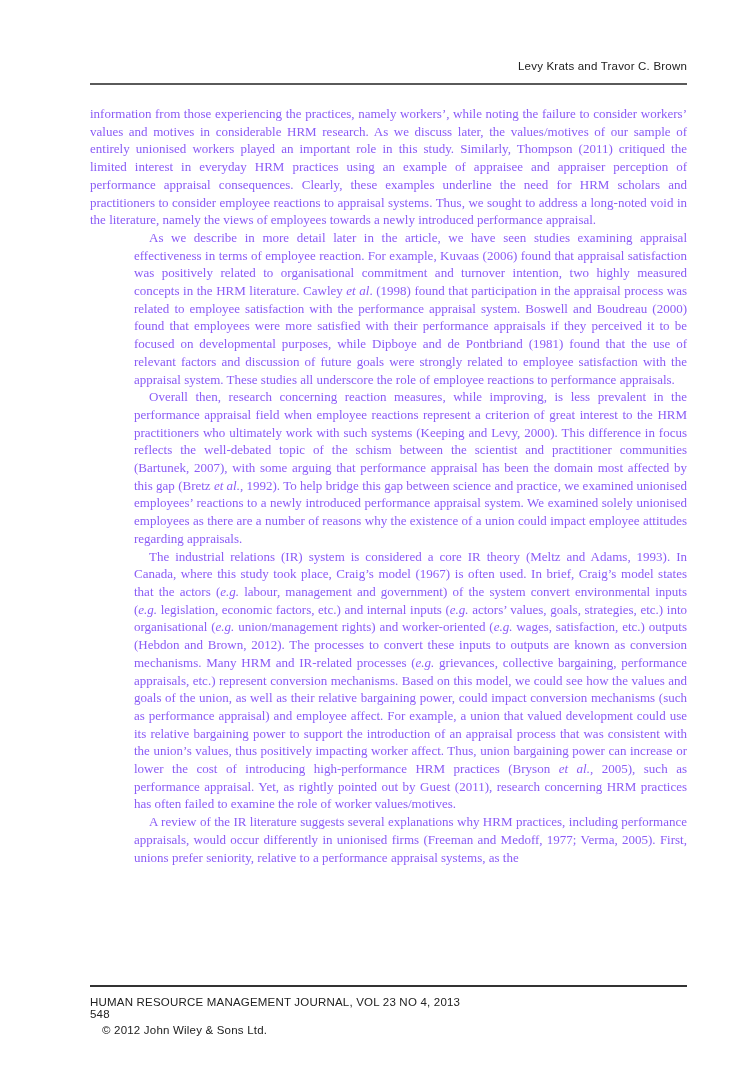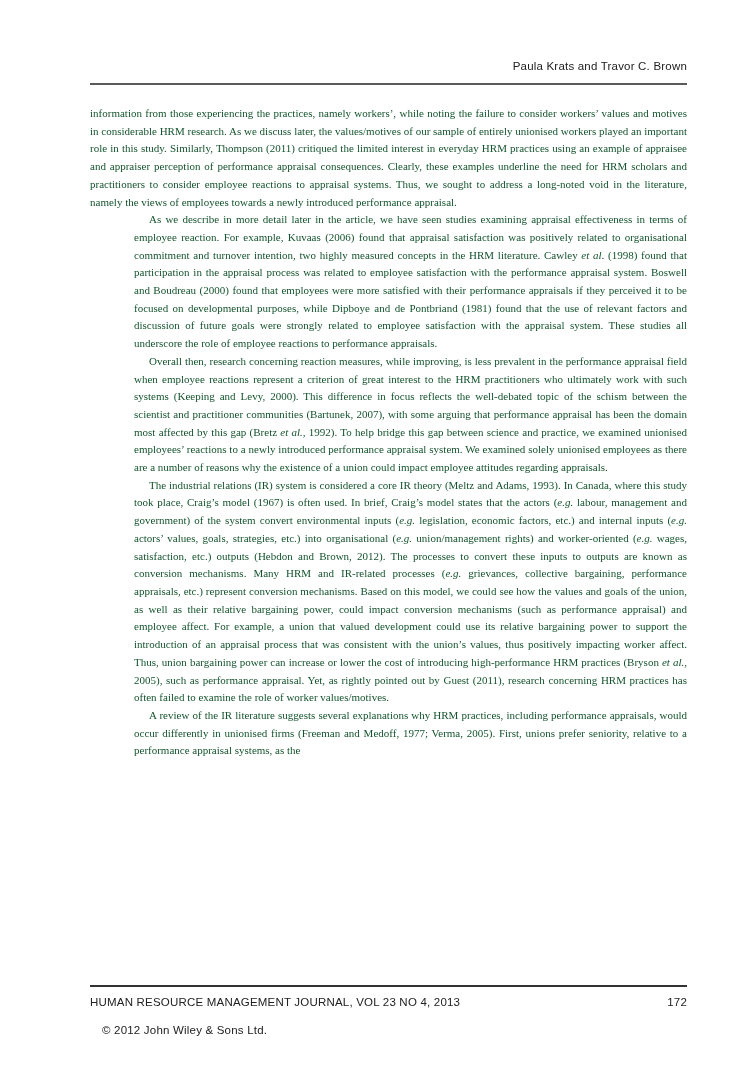--- a/index.html
+++ b/index.html
@@ -26,22 +26,22 @@
   .header-rule {
     position: absolute;
     top: 83px; left: 90px; width: 597px; height: 2px;
     background: #5a5a5a;
   }
 
   
   .body-text {
     position: absolute;
     top: 105px; left: 90px; width: 597px;
-    color: #14532d;
-    font-size: 11px;
+    color: #8b5cf6;
+    font-size: 13px;
     line-height: 17.7px;
     text-align: justify;
   }
   .body-text p { margin: 0; }
   .body-text p.indent { text-indent: 15px; margin-left: 44px; }
   .body-text em { font-style: italic; }
 
   
   .footer-rule {
     position: absolute;
@@ -51,50 +51,51 @@
   .footer-line {
     position: absolute;
     top: 996px; left: 90px; width: 597px;
     display: flex;
     justify-content: space-between;
     align-items: baseline;
     font-family: "Liberation Sans", sans-serif;
     font-size: 11.5px;
     color: #222222;
     letter-spacing: 0.2px;
+    flex-direction: column;
   }
   .copyright {
     position: absolute;
     top: 1024px; left: 90px; width: 597px;
     font-family: "Liberation Sans", sans-serif;
     font-size: 11.5px;
     color: #222222;
     letter-spacing: 0.2px;
     margin-left: 12px;
   }
 </style>
 </head>
 <body>
 
 <div class="page">
 
-  <div class="running-head">Paula Krats and Travor C. Brown</div>
+  <div class="running-head">Levy Krats and Travor C. Brown</div>
 
   <div class="header-rule"></div>
 
   <div class="body-text">
       <p><span>information from those experiencing the practices, namely workers’, while noting the failure to consider workers’ values and motives in considerable HRM research. As we discuss later, the values/motives of our sample of entirely unionised workers played an important role in this study. Similarly, Thompson (2011) critiqued the limited interest in everyday HRM practices using an example of appraisee and appraiser perception of performance appraisal consequences. Clearly, these examples underline the need for HRM scholars and practitioners to consider employee reactions to appraisal systems. Thus, we sought to address a long-noted void in the literature, namely the views of employees towards a newly introduced performance appraisal.</span></p>
       <p class="indent"><span>As we describe in more detail later in the article, we have seen studies examining appraisal effectiveness in terms of employee reaction. For example, Kuvaas (2006) found that appraisal satisfaction was positively related to organisational commitment and turnover intention, two highly measured concepts in the HRM literature. Cawley </span><em>et al</em><span>. (1998) found that participation in the appraisal process was related to employee satisfaction with the performance appraisal system. Boswell and Boudreau (2000) found that employees were more satisfied with their performance appraisals if they perceived it to be focused on developmental purposes, while Dipboye and de Pontbriand (1981) found that the use of relevant factors and discussion of future goals were strongly related to employee satisfaction with the appraisal system. These studies all underscore the role of employee reactions to performance appraisals.</span></p>
       <p class="indent"><span>Overall then, research concerning reaction measures, while improving, is less prevalent in the performance appraisal field when employee reactions represent a criterion of great interest to the HRM practitioners who ultimately work with such systems (Keeping and Levy, 2000). This difference in focus reflects the well-debated topic of the schism between the scientist and practitioner communities (Bartunek, 2007), with some arguing that performance appraisal has been the domain most affected by this gap (Bretz </span><em>et al.</em><span>, 1992). To help bridge this gap between science and practice, we examined unionised employees’ reactions to a newly introduced performance appraisal system. We examined solely unionised employees as there are a number of reasons why the existence of a union could impact employee attitudes regarding appraisals.</span></p>
       <p class="indent"><span>The industrial relations (IR) system is considered a core IR theory (Meltz and Adams, 1993). In Canada, where this study took place, Craig’s model (1967) is often used. In brief, Craig’s model states that the actors (</span><em>e.g.</em><span> labour, management and government) of the system convert environmental inputs (</span><em>e.g.</em><span> legislation, economic factors, etc.) and internal inputs (</span><em>e.g.</em><span> actors’ values, goals, strategies, etc.) into organisational (</span><em>e.g.</em><span> union/management rights) and worker-oriented (</span><em>e.g.</em><span> wages, satisfaction, etc.) outputs (Hebdon and Brown, 2012). The processes to convert these inputs to outputs are known as conversion mechanisms. Many HRM and IR-related processes (</span><em>e.g.</em><span> grievances, collective bargaining, performance appraisals, etc.) represent conversion mechanisms. Based on this model, we could see how the values and goals of the union, as well as their relative bargaining power, could impact conversion mechanisms (such as performance appraisal) and employee affect. For example, a union that valued development could use its relative bargaining power to support the introduction of an appraisal process that was consistent with the union’s values, thus positively impacting worker affect. Thus, union bargaining power can increase or lower the cost of introducing high-performance HRM practices (Bryson </span><em>et al.</em><span>, 2005), such as performance appraisal. Yet, as rightly pointed out by Guest (2011), research concerning HRM practices has often failed to examine the role of worker values/motives.</span></p>
       <p class="indent"><span>A review of the IR literature suggests several explanations why HRM practices, including performance appraisals, would occur differently in unionised firms (Freeman and Medoff, 1977; Verma, 2005). First, unions prefer seniority, relative to a performance appraisal systems, as the</span></p>
     </div>
 
   <div class="footer-rule"></div>
 
   <div class="footer-line">
     <span>HUMAN RESOURCE MANAGEMENT JOURNAL, VOL 23 NO 4, 2013</span>
-    <span>172</span>
+    <span>548</span>
   </div>
 
   <div class="copyright">© 2012 John Wiley &amp; Sons Ltd.</div>
 
 </div>
 
 </body></html>

